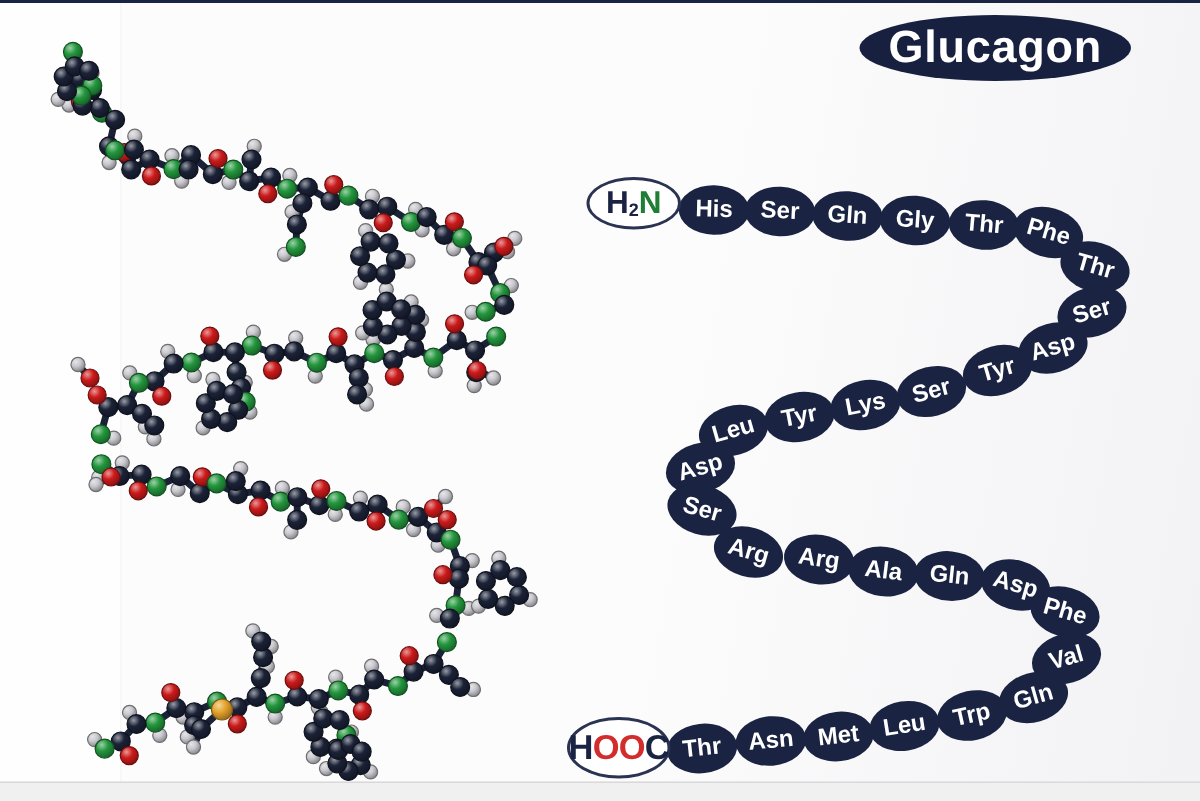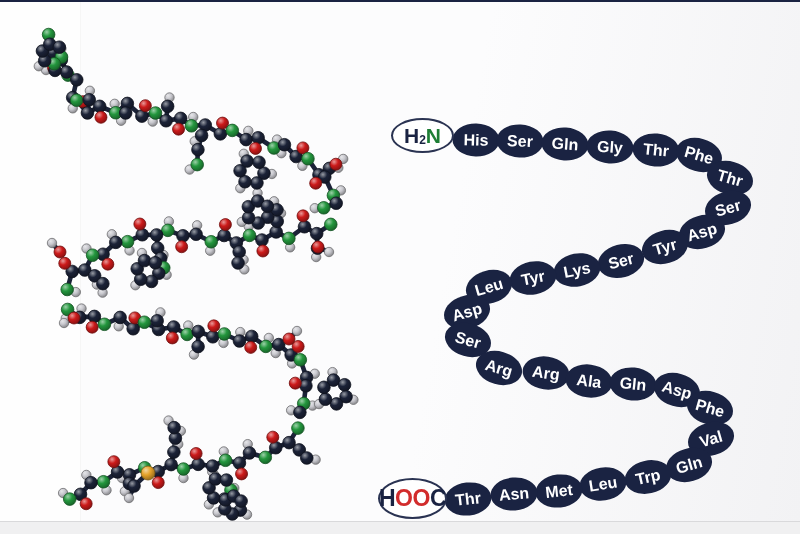--- a/index.html
+++ b/index.html
@@ -673,16 +673,19 @@
       <sub>2</sub>
       <span class="green">N</span>
   </div>
 
   <div class="terminal carboxyl">
     <span>H</span>
       <span class="red">OO</span>
       <span>C</span>
   </div>
 
+  <div class="title">
+    <span>Glucagon</span>
+  </div>
 
   <div class="topbar"></div>
   <div class="bottomstrip"></div>
 </div>
 
 </body></html>

